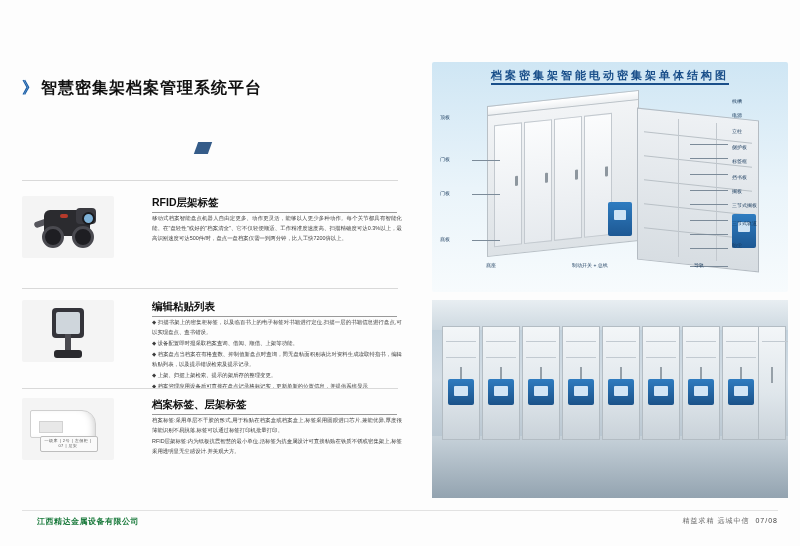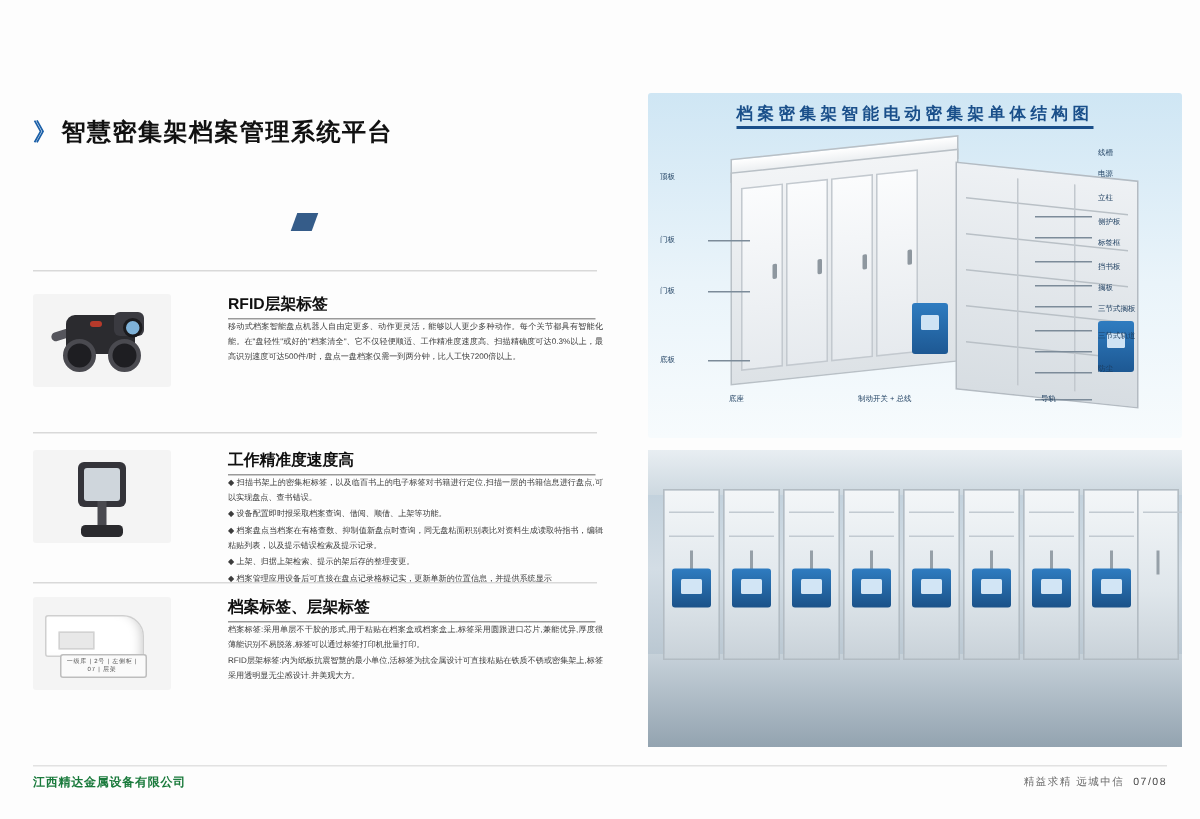--- a/index.html
+++ b/index.html
@@ -159,21 +159,21 @@
     position:absolute;bottom:58px;width:36px;height:112px;
     background:linear-gradient(180deg,#f3f6f8 0%,#dfe6eb 60%,#c9d2d9 100%);
     border:1px solid #b3bcc3;
   }
   .cab .handle{position:absolute;left:50%;margin-left:-1px;top:40px;width:2px;height:16px;background:#96a0a8;}
   .cab .bl{position:absolute;left:5px;top:52px;width:26px;height:26px;background:linear-gradient(180deg,#2f7cc0,#1b5289);border-radius:2px;}
   .cab .bl::after{content:"";position:absolute;left:6px;top:7px;width:14px;height:10px;background:#d2e5f5;border-radius:1px;}
   .cab .line{position:absolute;left:3px;width:30px;height:1px;background:#c2cad1;}
 
   .footer-left{
-    position:absolute;left:22px;top:516px;
+    position:absolute;left:37px;top:516px;
     font-size:8px;color:#1a7a3c;font-weight:bold;letter-spacing:.5px;
   }
   .footer-line{position:absolute;left:22px;top:510px;width:756px;height:1px;background:#e2e2e2;}
   .footer-right{
     position:absolute;right:22px;top:516px;
     font-size:7px;color:#6b6b6b;letter-spacing:1px;
   }
   .page-num{color:#444;margin-left:6px;}
 </style>
 </head>
@@ -214,21 +214,21 @@
     <div class="item" style="top:300px;">
       <div class="thumb">
         <div class="scanner">
           <div class="pad"></div>
           <div class="screen"></div>
           <div class="dot"></div>
           <div class="pole"></div>
           <div class="stand"></div>
         </div>
       </div>
-      <div class="item-title">工作精准度速度高</div>
+      <div class="item-title">编辑粘贴列表</div>
       <div class="item-body">
         <p>◆ 扫描书架上的密集柜标签，以及临百书上的电子标签对书籍进行定位,扫描一层的书籍信息进行盘点,可以实现盘点、查书错误。</p>
         <p>◆ 设备配置即时报采取档案查询、借阅、顺借、上架等功能。</p>
         <p>◆ 档案盘点当档案在有格查数、抑制值新盘点时查询，同无盘粘面积别表比对资料生成读取特指书，编辑粘贴列表，以及提示错误检索及提示记录。</p>
         <p>◆ 上架、归据上架检索、提示的架后存的整理变更。</p>
         <p>◆ 档案管理应用设备后可直接在盘点记录格标记实，更新单新的位置信息，并提供系统显示</p>
       </div>
     </div>
 
     <div class="sep" style="top:388px;"></div>

